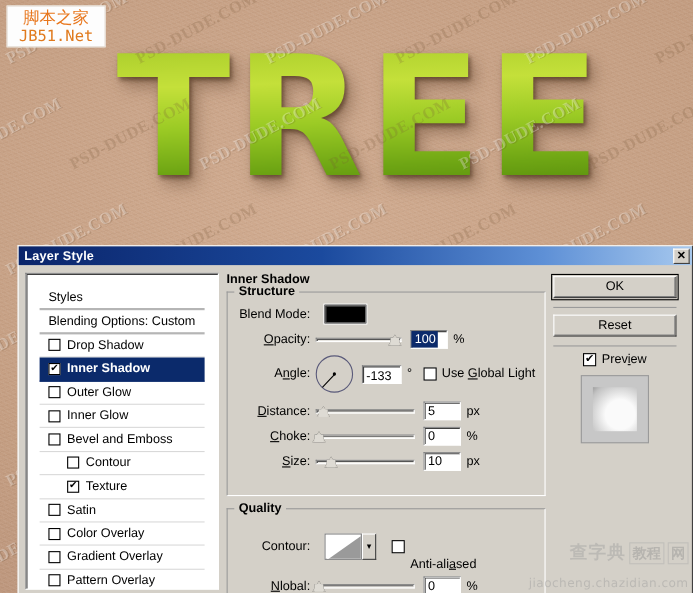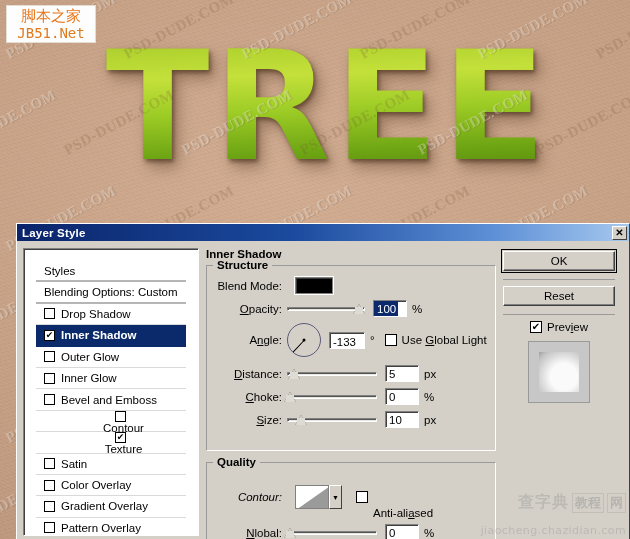--- a/index.html
+++ b/index.html
@@ -207,21 +207,21 @@
     cursor: pointer;
     white-space: nowrap;
   }
   .lrow.thick { border-bottom: 2px solid #b5b5b5; }
   .lrow.sel {
     background: #0b2a6b;
     color: #fff;
     font-weight: bold;
     border-bottom-color: #0b2a6b;
   }
-  .lrow.indent { padding-left: 25px; flex-direction: column; }
+  .lrow.indent { padding-left: 25px; }
   .cb {
     width: 11px; height: 11px;
     background: #fff;
     border: 1px solid #000;
     margin-right: 6px;
     flex: none;
     display: flex; align-items: center; justify-content: center;
     font-size: 9px; line-height: 1; color: #000;
     font-family: "DejaVu Sans", sans-serif;
   }
@@ -633,21 +633,21 @@
               <span>10</span>
             </div>
             <span class="unit">px</span>
           </div>
         </div>
 
         <div class="group" style="padding:12px 8px 7px 8px;">
           <div class="group-lbl">Quality</div>
 
           <div class="row" style="margin-bottom:5px;">
-            <div class="lbl" style="width:72px;font-style:italic;">Contour:</div>
+            <div class="lbl" style="width:72px;">Contour:</div>
             <div style="display:flex;align-items:center;">
               <div class="contour-sw">
                 <svg width="34" height="24" viewBox="0 0 34 24">
                   <rect x="0" y="0" width="34" height="24" fill="#ffffff"></rect>
                   <polygon points="0,24 34,24 34,0" fill="#9a9a9a"></polygon>
                 </svg>
               </div>
               <div class="contour-arrow">▼</div>
             </div>
             <span class="chk" style="margin-left:14px;"></span>

